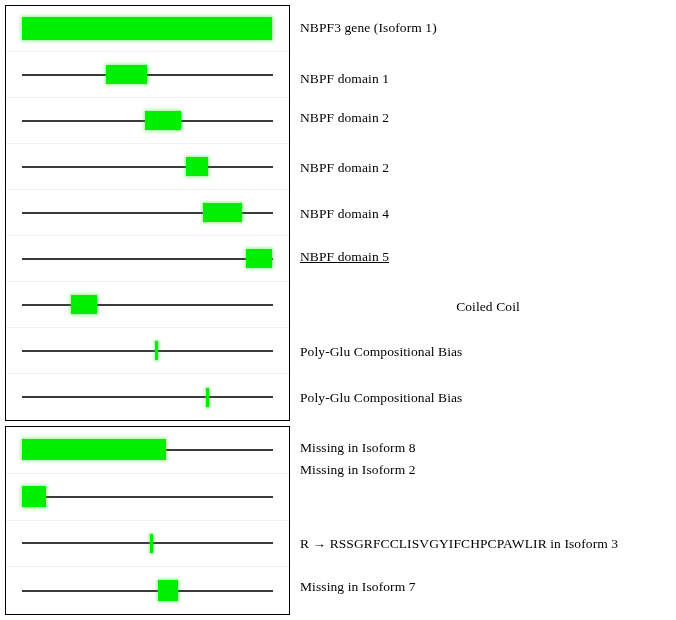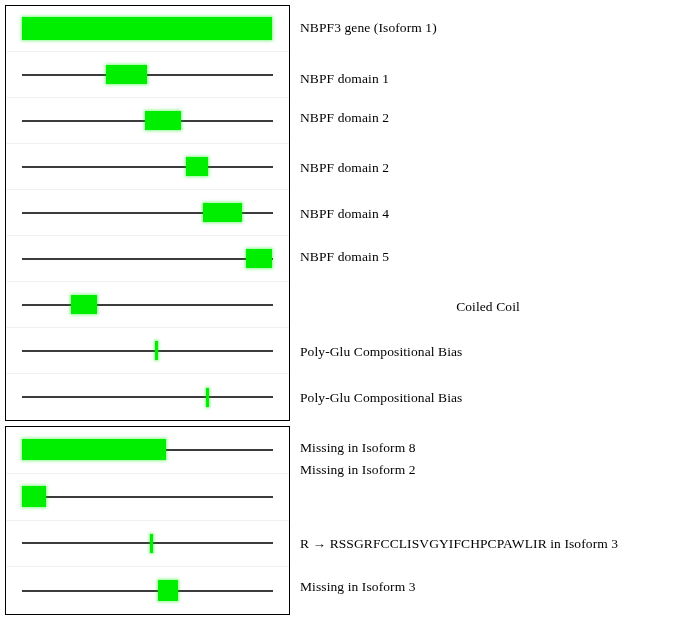--- a/index.html
+++ b/index.html
@@ -131,23 +131,23 @@
         <div class="feature" style="left: 152.25px; width: 20px; height: 21px; margin-top: -10.5px;"></div>
       </div>
     </div>
 
   <div id="label-column">
       <div class="label" style="top: 21px;">NBPF3  gene (Isoform  1)</div>
       <div class="label" style="top: 72px;">NBPF  domain 1</div>
       <div class="label" style="top: 111px;">NBPF  domain 2</div>
       <div class="label" style="top: 161px;">NBPF  domain 2</div>
       <div class="label" style="top: 207px;">NBPF  domain 4</div>
-      <div class="label" style="top: 250px;">NBPF  domain 5</div>
+      <div class="label" style="top: 250px; text-decoration: underline;">NBPF  domain 5</div>
       <div class="label" style="top: 300px; text-align: center;">Coiled Coil</div>
       <div class="label" style="top: 345px;">Poly-Glu  Compositional  Bias</div>
       <div class="label" style="top: 391px;">Poly-Glu  Compositional  Bias</div>
       <div class="label" style="top: 441px;">Missing in Isoform 8</div>
       <div class="label" style="top: 463px;">Missing in Isoform 2</div>
       <div class="label" style="top: 537px;">R → RSSGRFCCLISVGYIFCHPCPAWLIR in Isoform 3</div>
-      <div class="label" style="top: 580px;">Missing in Isoform 3</div>
+      <div class="label" style="top: 580px;">Missing in Isoform 7</div>
     </div>
 
 </div>
 
 </body></html>

